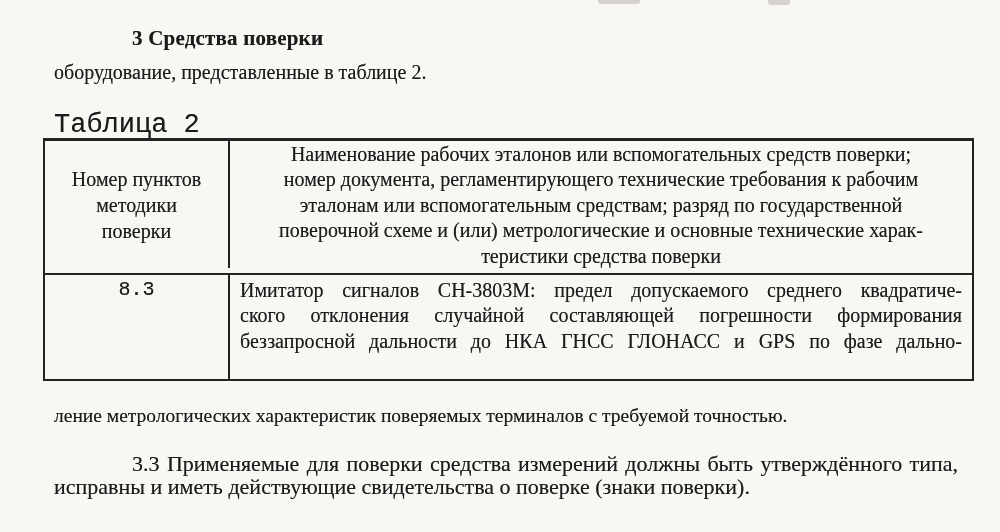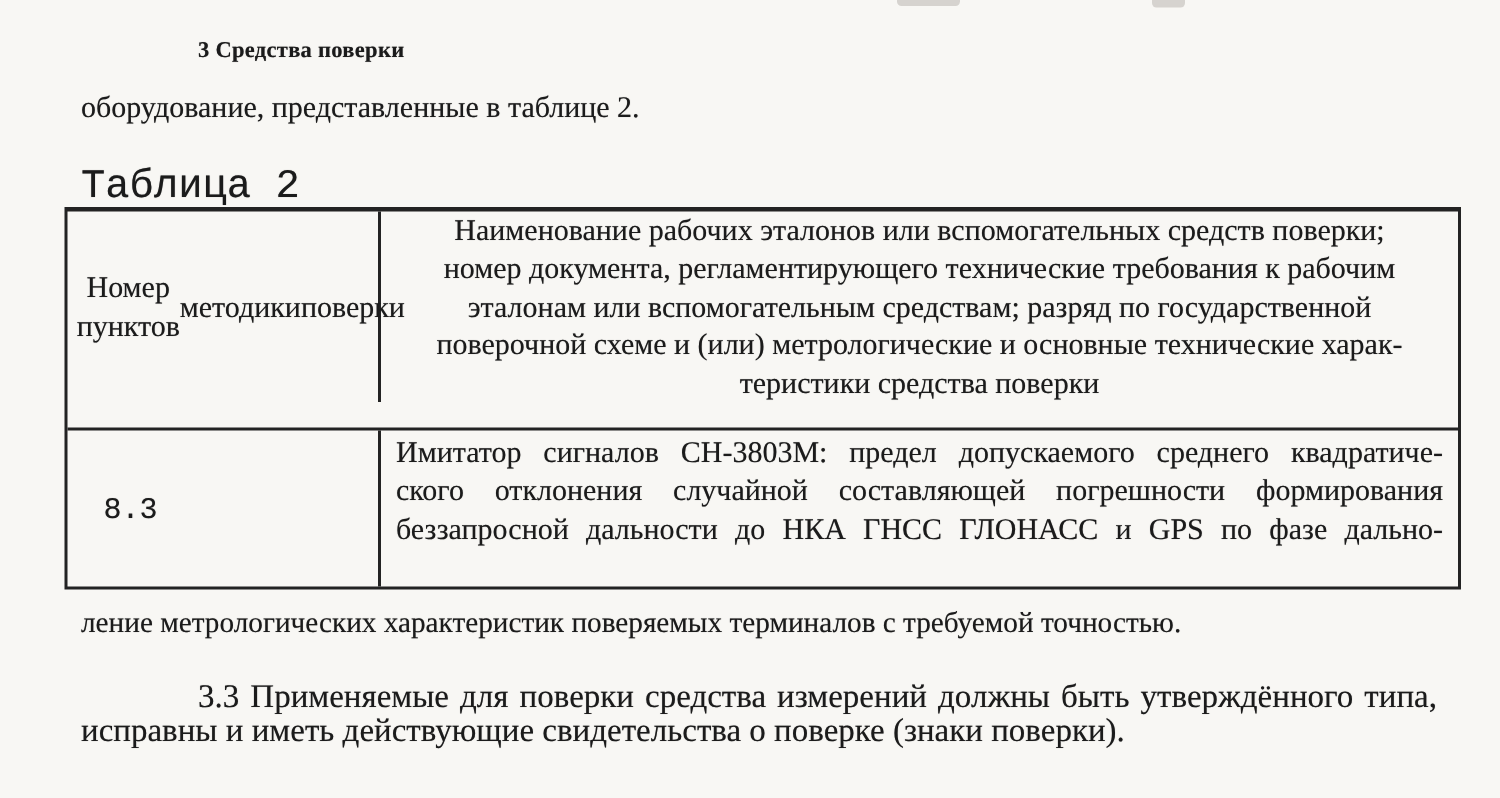--- a/index.html
+++ b/index.html
@@ -7,45 +7,44 @@
     position:relative;
     width:1000px;height:532px;
     background:#f8f7f4;
     color:#1b1b1b;
     font-family:"Liberation Serif","DejaVu Serif",serif;
     overflow:hidden;
     text-shadow:0 0 .5px rgba(25,25,25,.55);
   }
   .heading{
     position:absolute;left:132px;top:26px;
-    font-size:15px;font-weight:bold;letter-spacing:.2px;
+    font-size:21px;font-weight:bold;letter-spacing:.2px;
   }
   .para{position:absolute;left:54px;width:904px;font-size:20px;}
   .p31{top:60px;line-height:25px;}
   .p32{top:404px;line-height:23px;font-size:19.5px;}
   .p33{top:452px;line-height:23px;font-size:22px;}
   .line-just{text-align:justify;text-align-last:justify;}
   .line-first{text-indent:78px;}
   .caption{position:absolute;left:54px;top:110px;font-size:27px;font-family:Liberation Mono, monospace;}
   .tbl{
     position:absolute;left:43px;top:138px;width:927px;
     border:2px solid #232323;border-top-width:3px;
     font-size:20px;background:transparent;
   }
   .row{display:flex;}
   .row.head{border-bottom:2px solid #232323;}
   .c1{
     width:183px;flex:none;
     border-right:2px solid #232323;
-    display:flex;flex-direction:row;align-items:center;
+    display:flex;flex-direction:column;align-items:center;
     text-align:center;
-    padding-left:24px;
   }
   .head .c1{justify-content:center;height:127px;line-height:26px;}
-  .c2{flex:1;padding:16px 10px;min-width:0;}
+  .c2{flex:1;padding:4px 10px;min-width:0;}
   .head .c2{line-height:25.4px;text-align:center;padding-top:1px;}
   .bodyrow .c1{height:101px;padding-top:3px;font-family:Liberation Mono, monospace;}
   .bodyrow .c2{line-height:25.4px;padding-top:3px;}
   .artifact{position:absolute;top:0;background:#b9b6b1;opacity:.55;border-radius:0 0 3px 3px;}
   .a1{left:598px;width:42px;height:4px;}
   .a2{left:768px;width:22px;height:5px;}
 </style>
 </head>
 <body>
 

